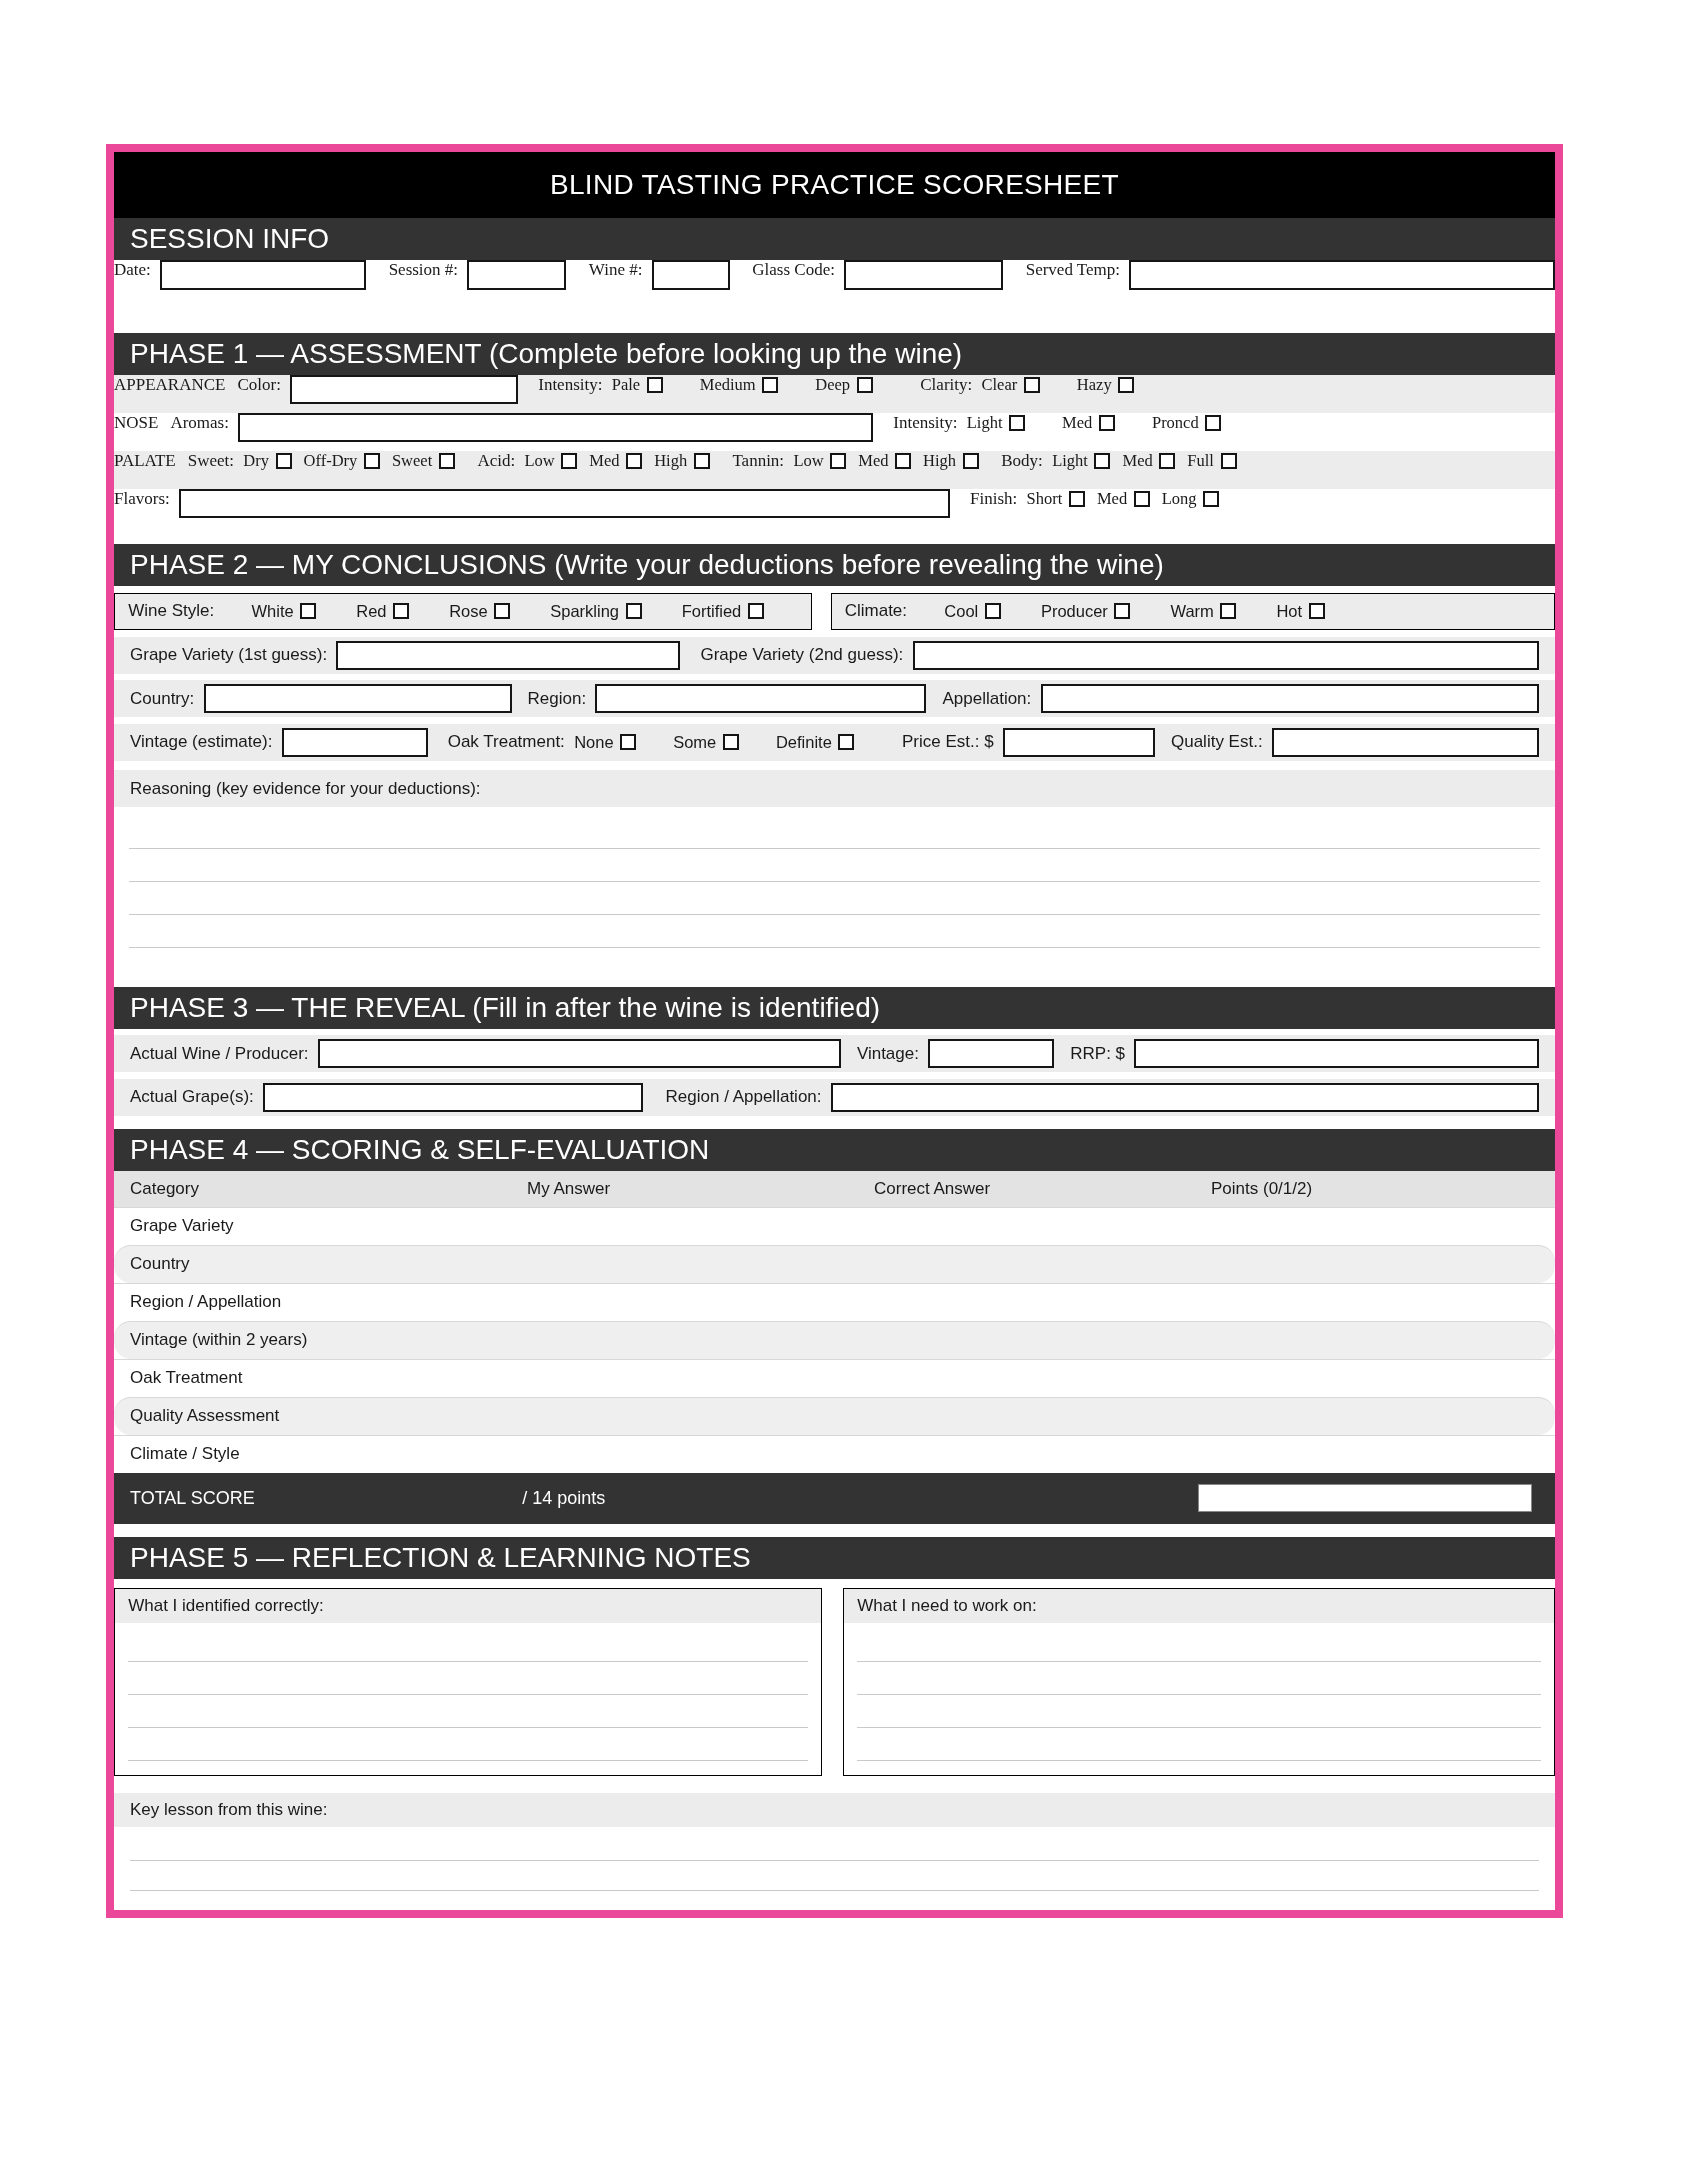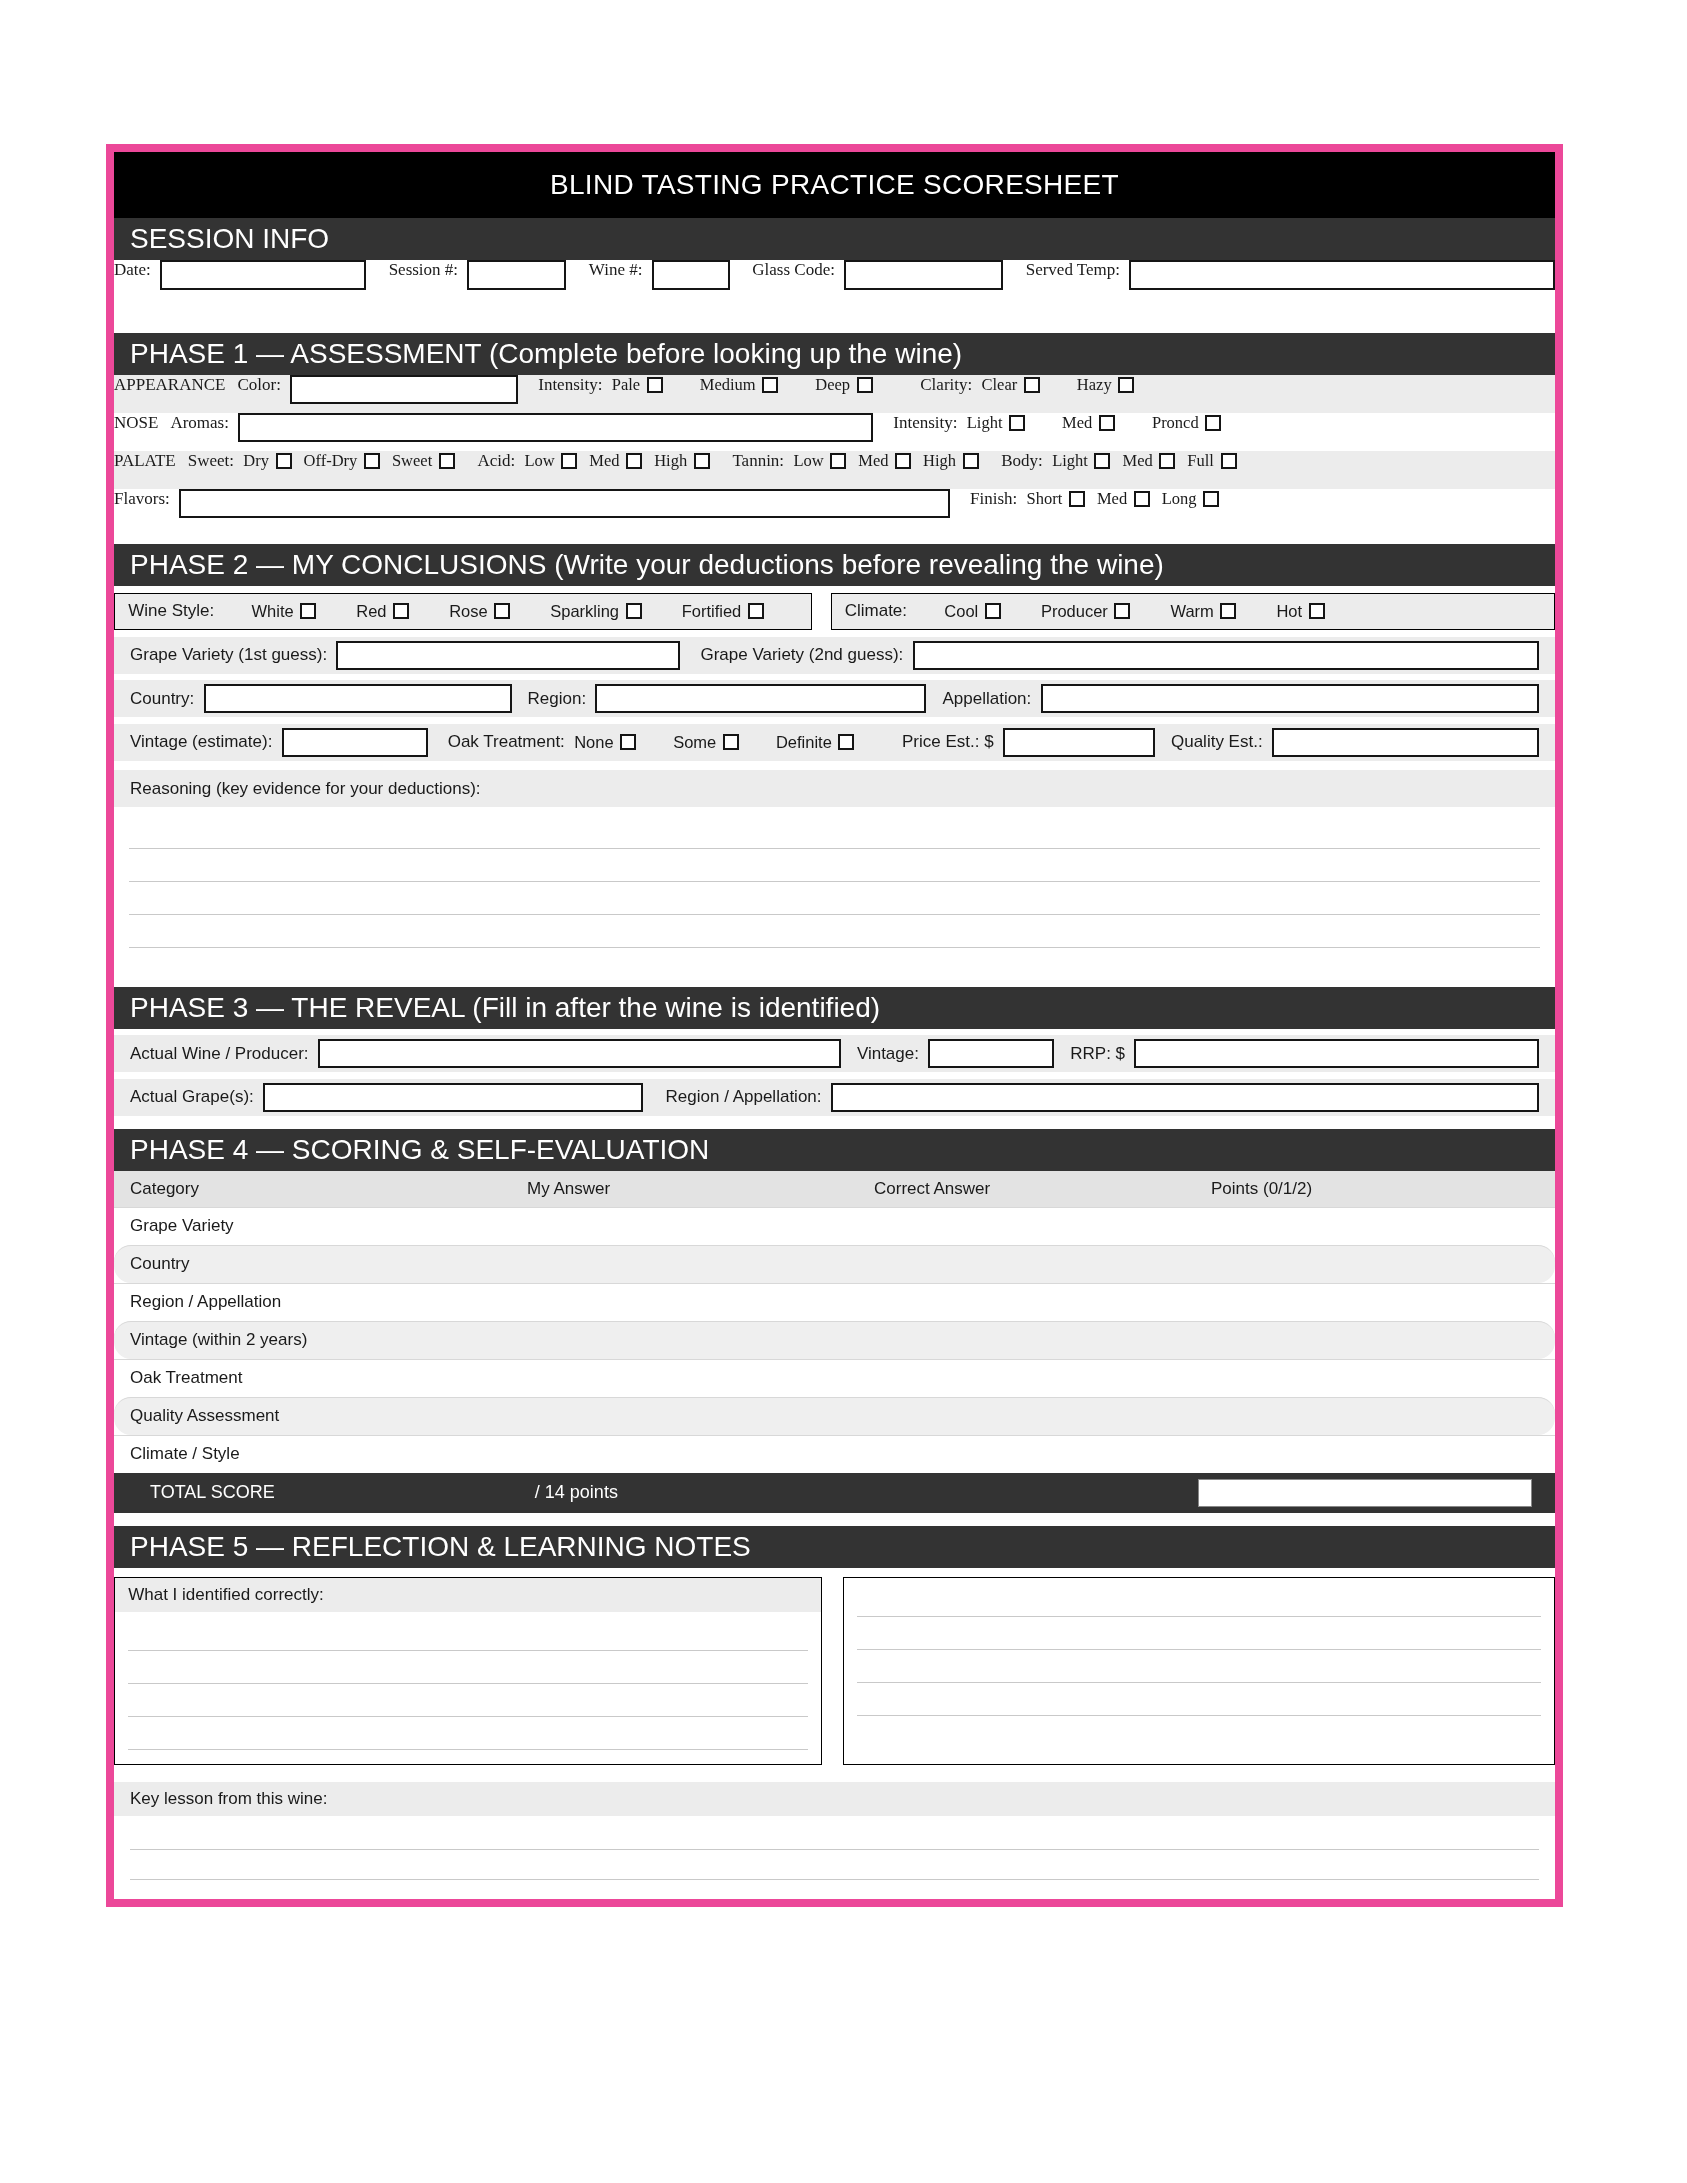--- a/index.html
+++ b/index.html
@@ -57,21 +57,21 @@
   .rule { height:33px; border-bottom:1.3px solid #c9c9c9; }
   
   .thead { display:flex; background:#e3e3e3; height:36px; align-items:center; font-size:17px; }
   .trow { display:flex; height:38px; align-items:center; font-size:17px; border-top:1.3px solid #d8d8d8; }
   .trow.alt { background:#efefef;border-radius:17px; }
   .tc { padding-left:16px; height:100%; display:flex; align-items:center; }
   .tc.cat { width:397px; }
   .tc.ans { width:347px; }
   .tc.cor { width:337px; }
   .tc.pts { flex:1; }
-  .total { display:flex; background:#333333; color:#ffffff; height:40px; align-items:center; font-size:18px;padding-left:20px; }
+  .total { display:flex; background:#333333; color:#ffffff; height:51px; align-items:center; font-size:18px; }
   .scorebox { width:334px; height:28px; background:#ffffff; border:1.3px solid #888; margin-right:23px; }
   
   .boxes { display:flex; margin-top:9.3px; }
   .p5box { border:1.3px solid #000; background:#ffffff; }
   .p5box.left { width:708px; margin-right:21px; }
   .p5box.right { flex:1; }
   .p5head { background:#ececec; height:34px; display:flex; align-items:center; padding:0 13.2px; font-size:17px; }
   .p5lines { padding:5.3px 13.2px 14.6px 13.2px; }
   .keyhead { margin-top:17px; }
 </style>
@@ -401,20 +401,23 @@
           <span>What I identified correctly:</span>
         </div>
         <div class="p5lines">
           <div class="rule"></div>
           <div class="rule"></div>
           <div class="rule"></div>
           <div class="rule"></div>
         </div>
       </div>
       <div class="p5box right">
+        <div class="p5head">
+          <span>What I need to work on:</span>
+        </div>
         <div class="p5lines">
           <div class="rule"></div>
           <div class="rule"></div>
           <div class="rule"></div>
           <div class="rule"></div>
         </div>
       </div>
     </div>
     <div class="strip keyhead" style="height:34px">
       <span>Key lesson from this wine:</span>

